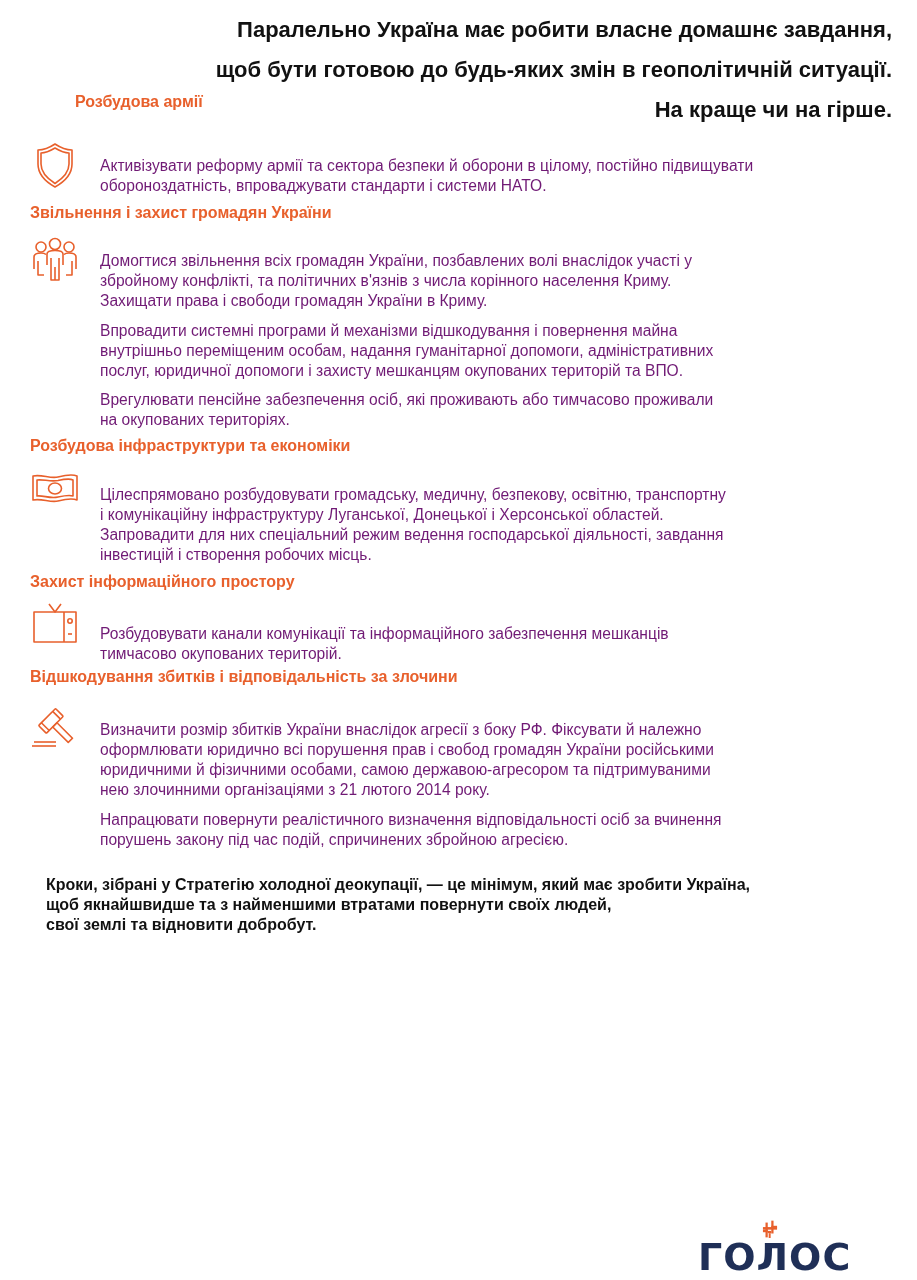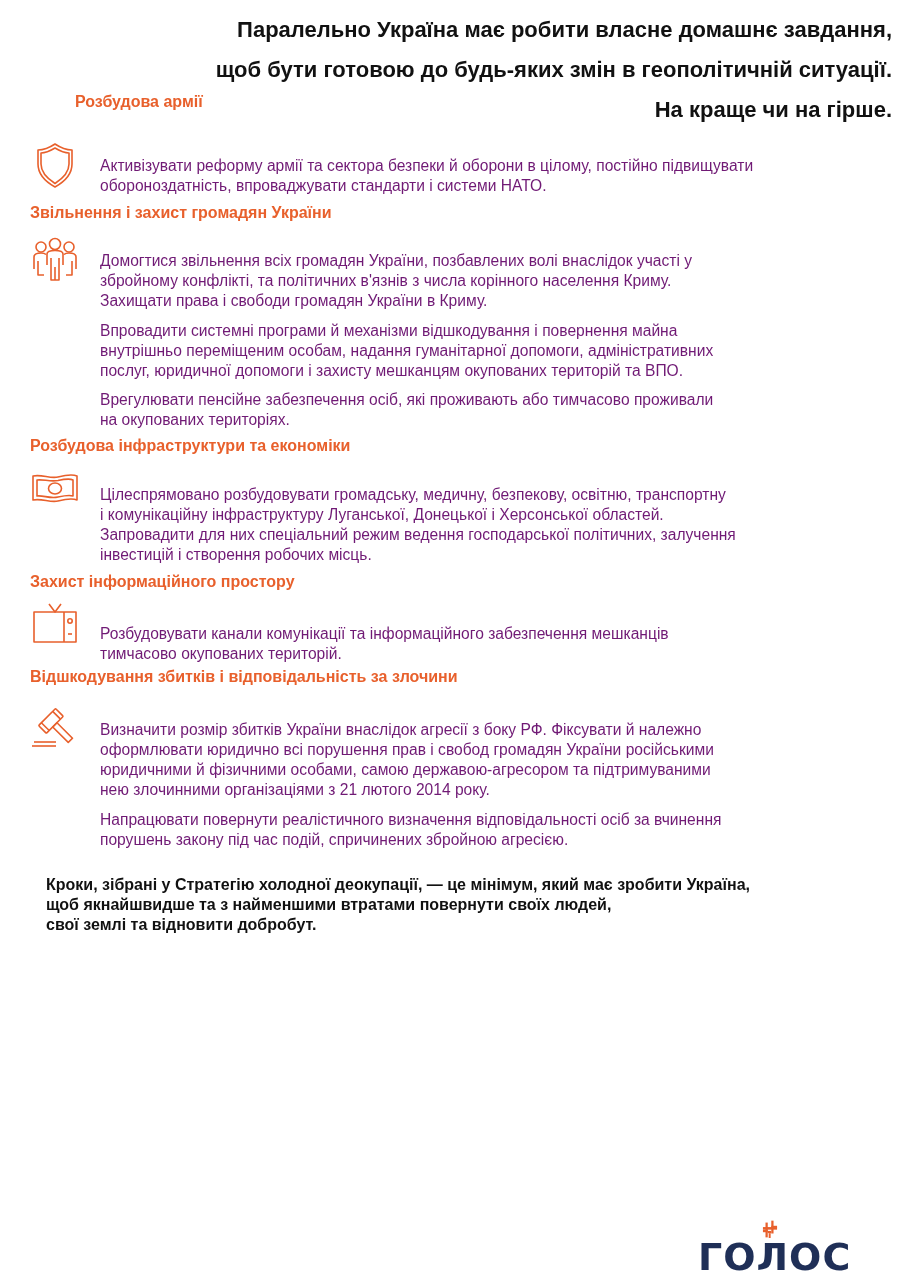--- a/index.html
+++ b/index.html
@@ -86,21 +86,21 @@
 <h2 class="section-title" style="top:436px;">Розбудова інфраструктури та економіки</h2>
 <div class="icon" style="top:466px;">
   <svg viewBox="0 0 50 50" fill="none" stroke="#e8602c" stroke-width="1.6" stroke-linejoin="round">
     <path d="M3 10 C12 8 20 13 28 11 C36 9 42 8 47 10 L47 34 C42 32 36 33 28 35 C20 37 12 32 3 34 Z"></path>
     <path d="M7 14 C13 13 20 16 28 14.5 C35 13 40 12.5 43 14 L43 30 C40 29 35 29.5 28 31 C20 33 13 29 7 30 Z"></path>
     <ellipse cx="25" cy="22.5" rx="6.5" ry="5.5"></ellipse>
   </svg>
 </div>
 <p class="para" style="top:469px;">Цілеспрямовано розбудовувати громадську, медичну, безпекову, освітню, транспортну
 і комунікаційну інфраструктуру Луганської, Донецької і Херсонської областей.
-Запровадити для них спеціальний режим ведення господарської політичних, залучення
+Запровадити для них спеціальний режим ведення господарської діяльності, завдання
 інвестицій і створення робочих місць.</p>
 
 <h2 class="section-title" style="top:572px;">Захист інформаційного простору</h2>
 <div class="icon" style="top:600px;">
   <svg viewBox="0 0 50 50" fill="none" stroke="#e8602c" stroke-width="1.6" stroke-linejoin="round">
     <path d="M19 4 L25 12 L31 4"></path>
     <rect x="4" y="12" width="42" height="30"></rect>
     <line x1="34" y1="12" x2="34" y2="42"></line>
     <circle cx="40" cy="21" r="2.2"></circle>
     <line x1="38" y1="34" x2="42" y2="34"></line>

